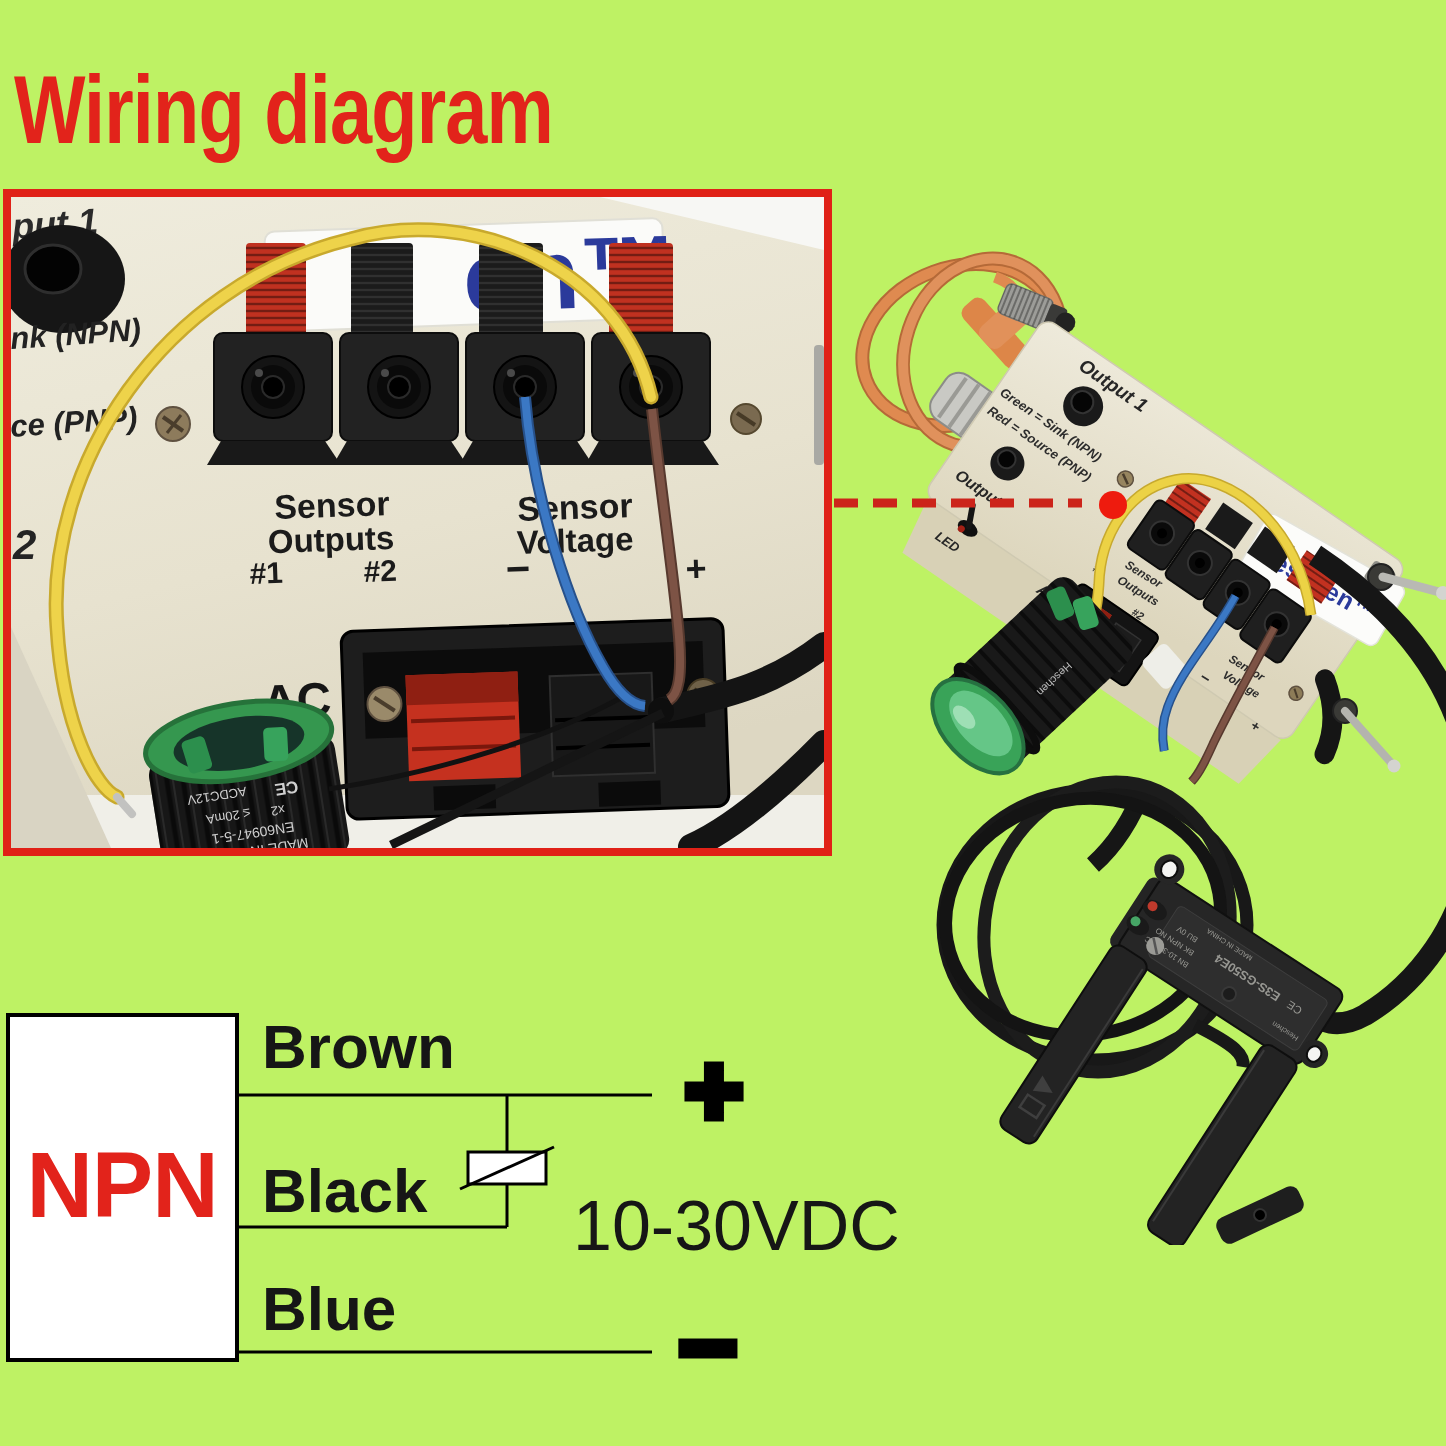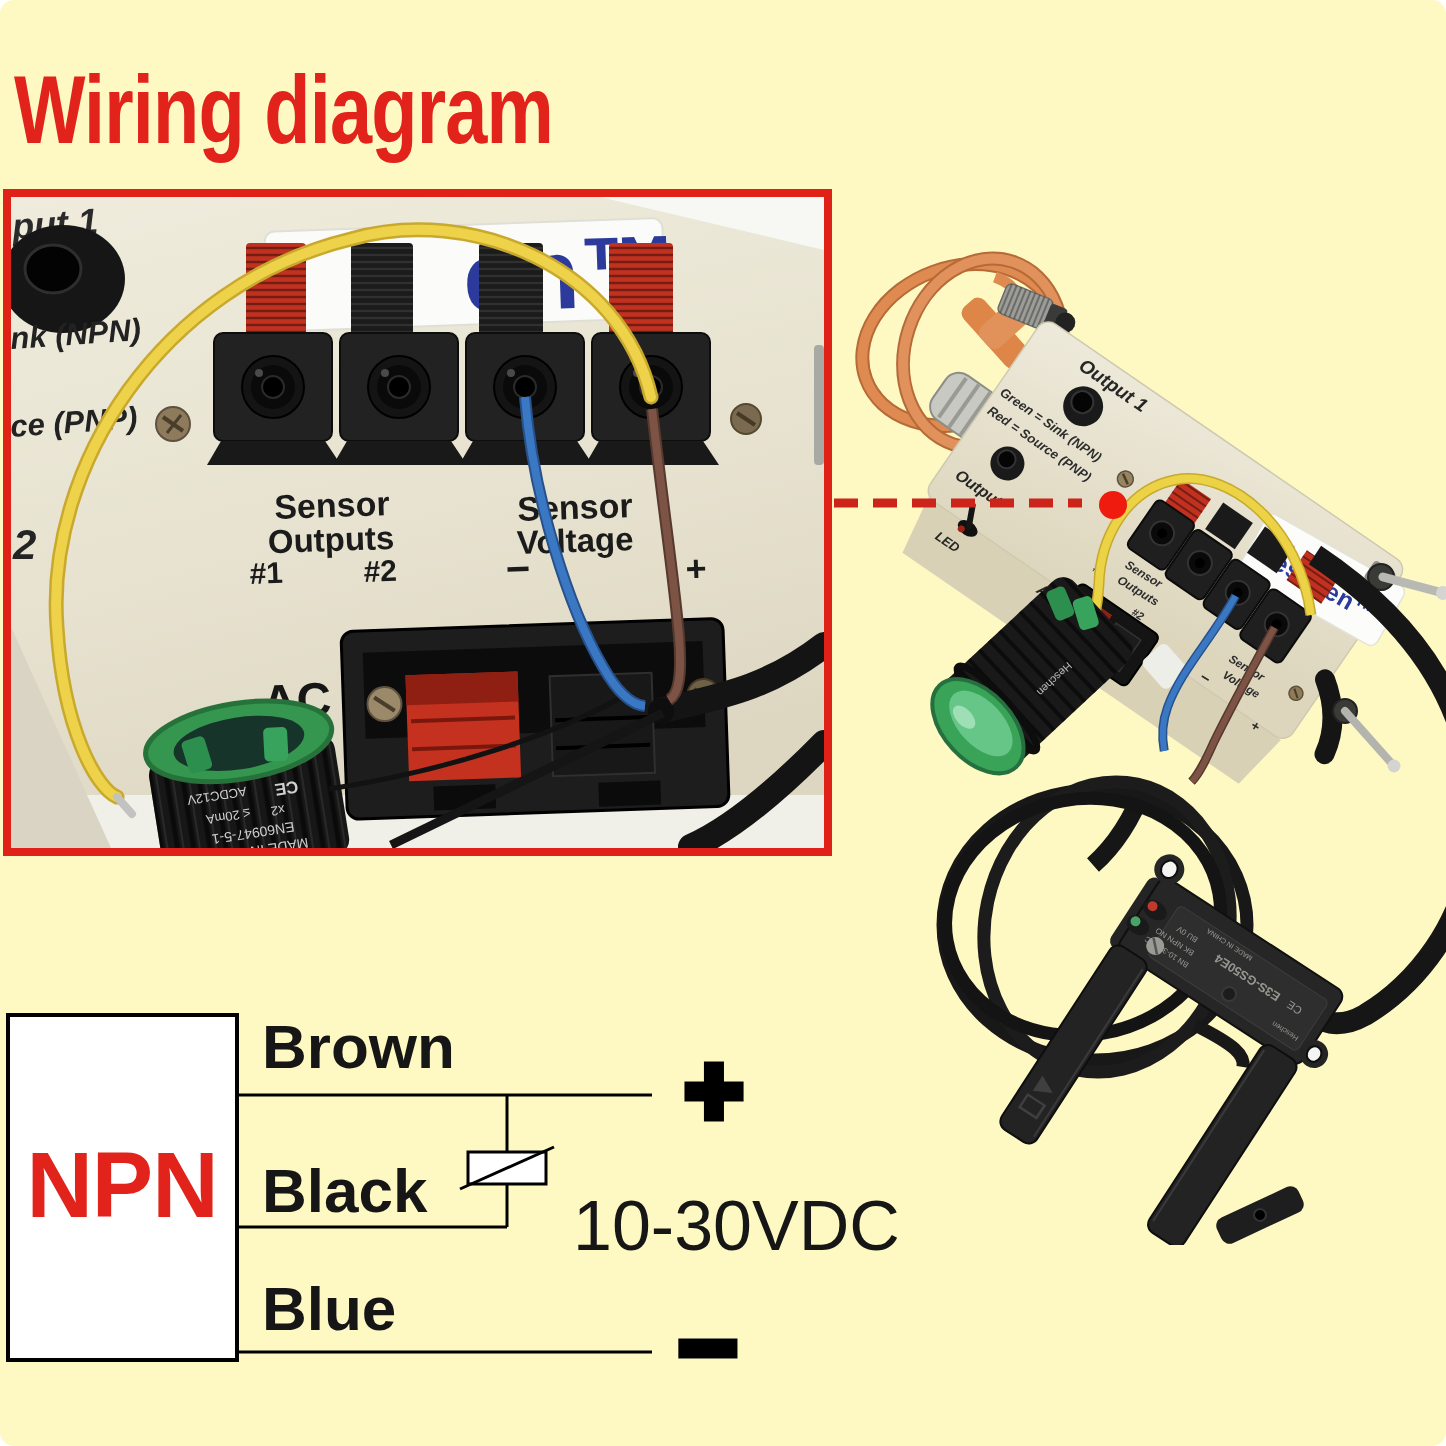--- a/index.html
+++ b/index.html
@@ -1,17 +1,17 @@
 <!DOCTYPE html>
 <html><head>
 <meta charset="utf-8">
 <style>
   html,body { margin:0; padding:0; background:#ffffff; }
-  .canvas { position:relative; width:1446px; height:1446px; background:#fef9c3;
-            overflow:hidden; font-family:"Liberation Sans", sans-serif;border-radius:14px; }
+  .canvas { position:relative; width:1446px; height:1446px; background:#bef264;
+            overflow:hidden; font-family:"Liberation Sans", sans-serif; }
   .title { position:absolute; left:14px; top:54px; margin:0; font-size:97px; font-weight:bold;
            color:#e2231b; transform:scaleX(.78); transform-origin:left top;
            letter-spacing:-1px; white-space:nowrap; }
   .closeup-frame { position:absolute; left:3px; top:189px; width:829px; height:667px;
                    border:8px solid #e02117; box-sizing:border-box; background:#e9e5d3; }
   .closeup-frame svg { display:block; width:813px; height:651px; }
   .overview-svg  { position:absolute; left:845px; top:225px; width:601px; height:1020px; }
   .pointer-svg   { position:absolute; left:820px; top:466px; width:340px; height:80px; }
   .schematic-svg { position:absolute; left:0px;  top:995px; width:920px; height:451px; }
   svg text { font-family:"Liberation Sans", sans-serif; }

